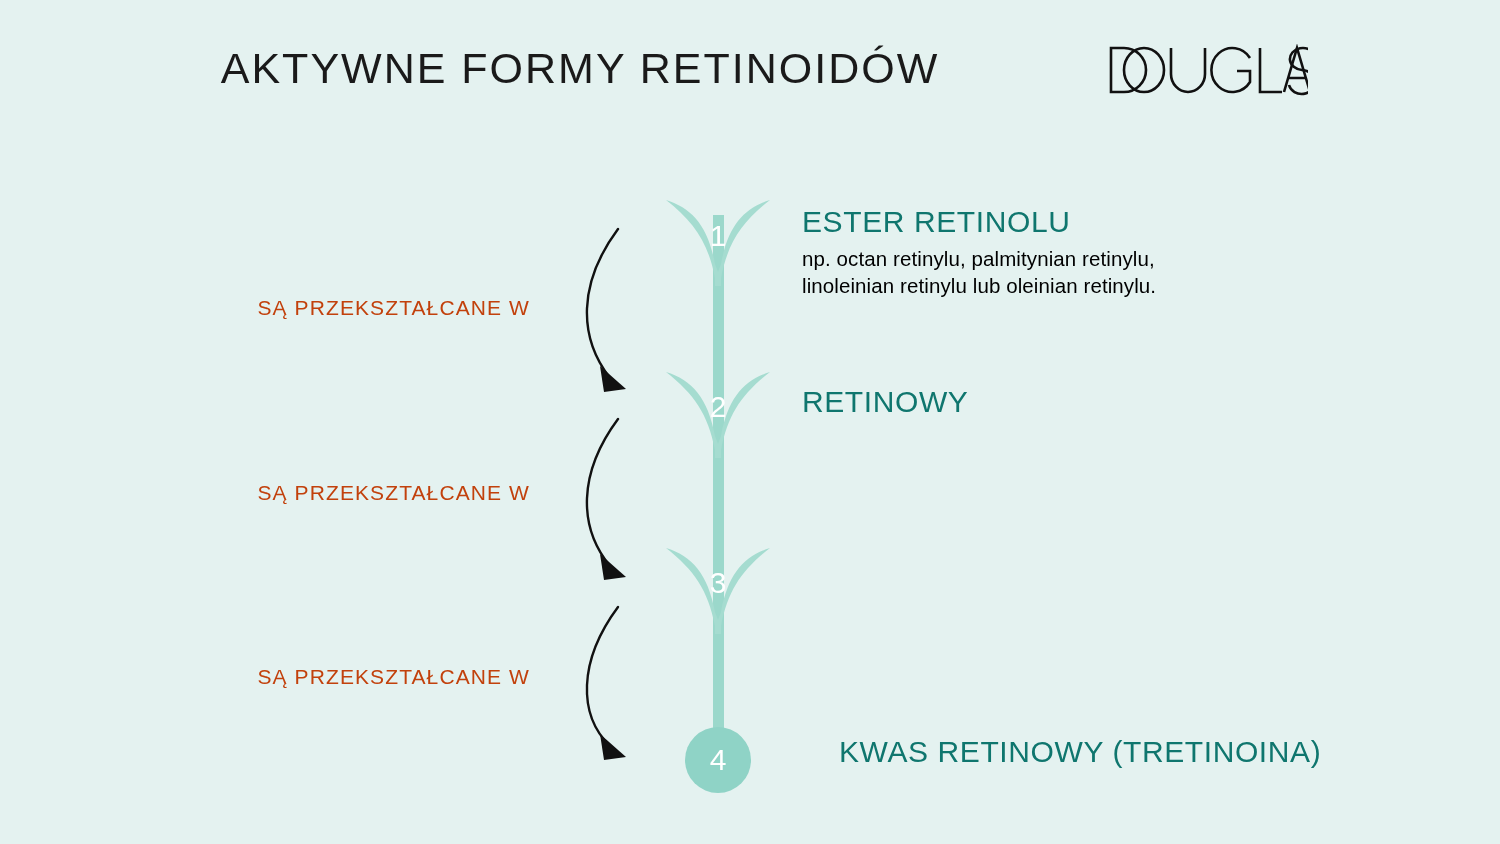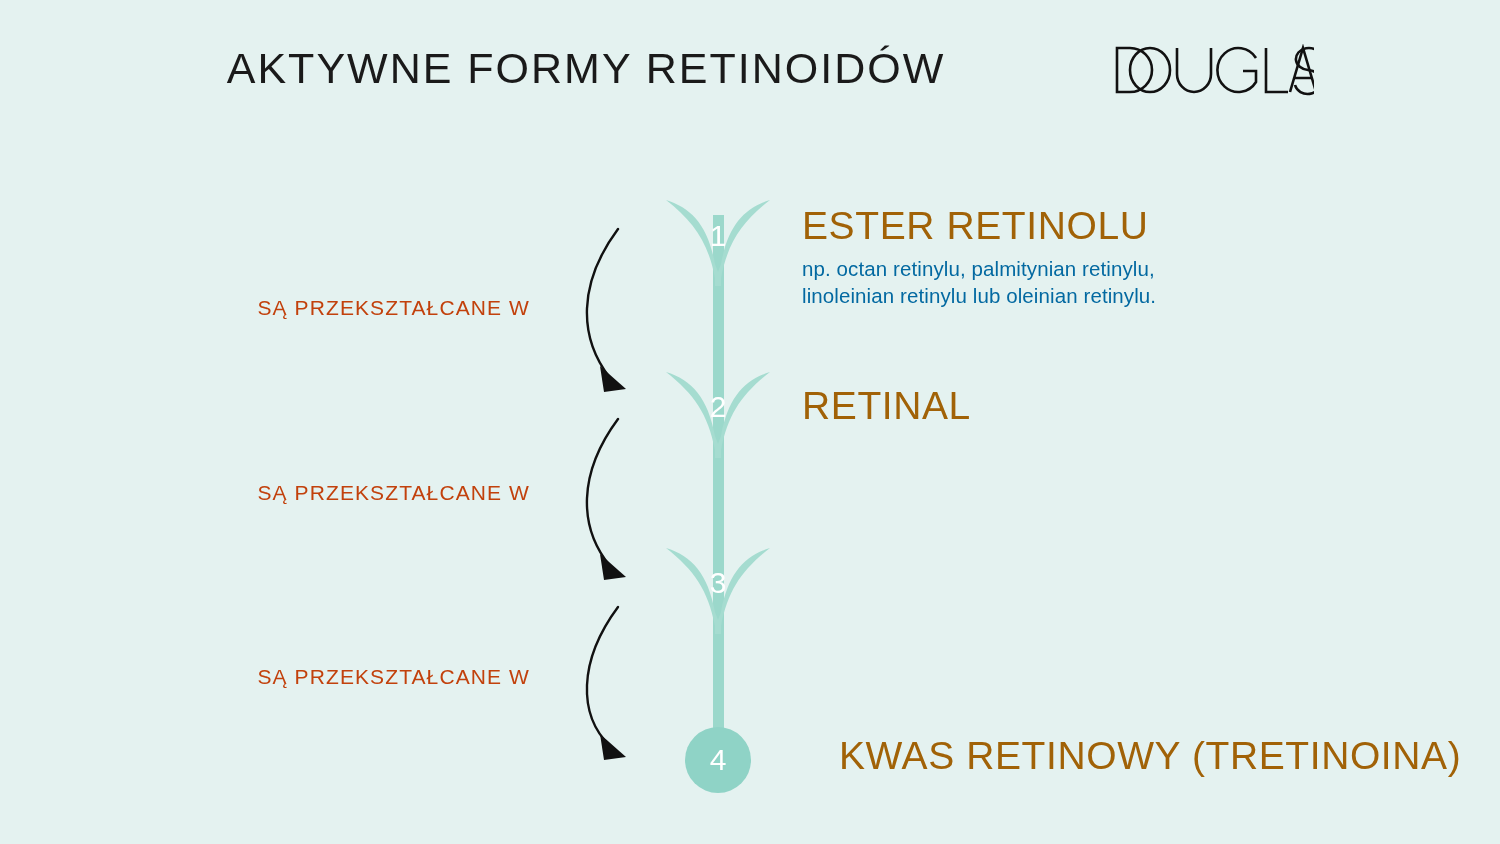--- a/index.html
+++ b/index.html
@@ -17,21 +17,21 @@
 
   #infographic {
     position: absolute;
     inset: 0;
   }
 
   
   .header {
     position: absolute;
     top: 0;
-    left: 6px;
+    left: 0;
     width: 1356px;
     height: 130px;
   }
   .title {
     position: absolute;
     left: 0;
     top: 44px;
     width: 1160px;
     text-align: center;
     font-size: 43px;
@@ -75,32 +75,32 @@
     line-height: 1;
     user-select: none;
   }
 
   
   .step-label {
     position: absolute;
     left: 802px;
   }
   .step-title {
-    font-size: 39px;
+    font-size: 30px;
     font-weight: 300;
     letter-spacing: 0.6px;
-    color: #a16207;
+    color: #0f766e;
     white-space: nowrap;
     line-height: 1.1;
   }
   .step-sub {
     margin-top: 7px;
     font-size: 20.5px;
     font-weight: 400;
-    color: #0369a1;
+    color: #000000;
     line-height: 1.32;
     white-space: nowrap;
     letter-spacing: 0.1px;
   }
 
   
   .connector-label {
     position: absolute;
     width: 420px;
     text-align: right;
@@ -211,21 +211,21 @@
 
     <div class="step-label" style="top:205px;">
       <div class="step-title">ESTER RETINOLU</div>
       <div class="step-sub">
         <div>np. octan retinylu, palmitynian retinylu,</div>
         <div>linoleinian retinylu lub oleinian retinylu.</div>
       </div>
     </div>
 
     <div class="step-label" style="top:385px;">
-      <div class="step-title">RETINAL</div>
+      <div class="step-title">RETINOWY</div>
     </div>
 
 
     <div class="step-label" style="top:735px;margin-left:37px;">
       <div class="step-title">KWAS RETINOWY (TRETINOINA)</div>
     </div>
 
     <div class="connector-label" style="left:110px; top:296px;">SĄ PRZEKSZTAŁCANE W</div>
     <div class="connector-label" style="left:110px; top:481px;">SĄ PRZEKSZTAŁCANE W</div>
     <div class="connector-label" style="left:110px; top:665px;">SĄ PRZEKSZTAŁCANE W</div>

